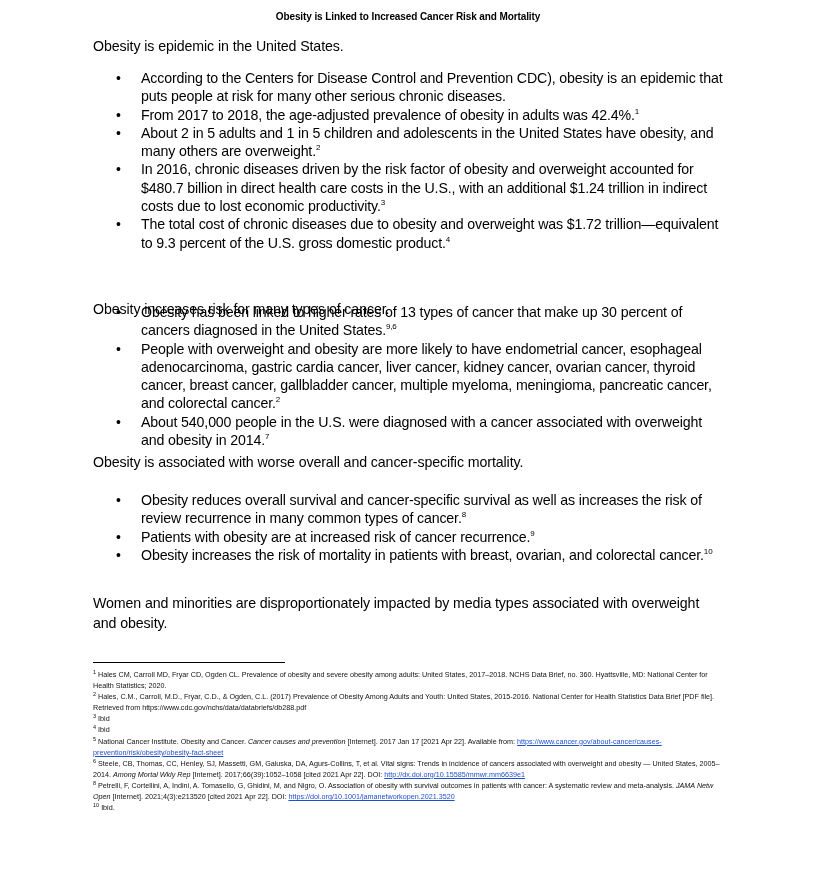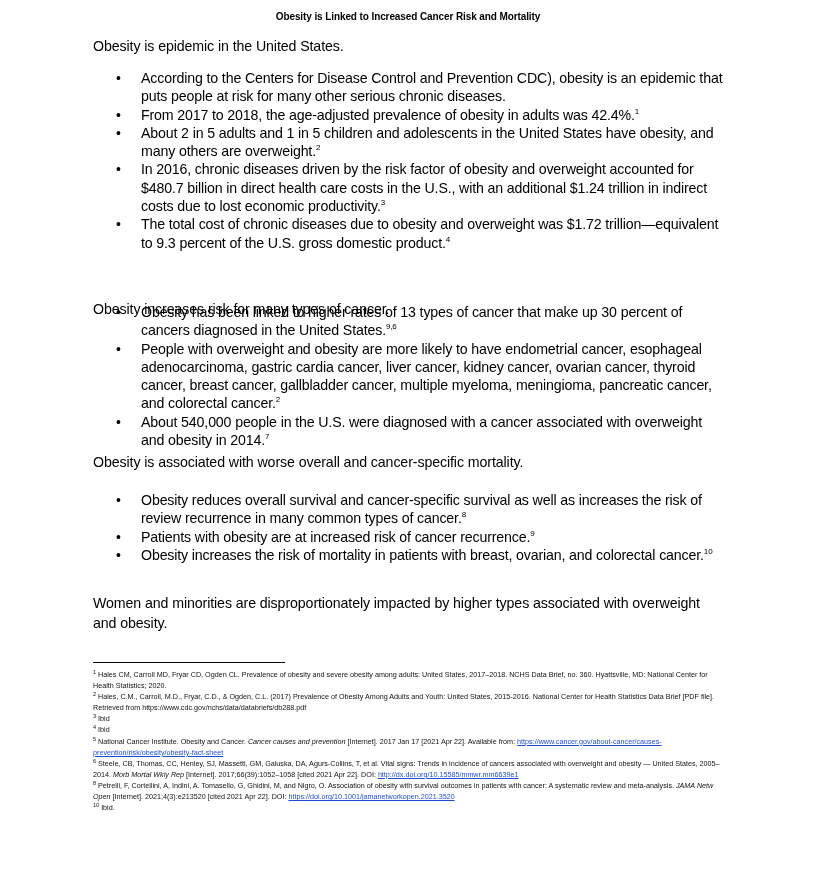--- a/index.html
+++ b/index.html
@@ -63,27 +63,27 @@
     <li><span class="dot">•</span><span>About 540,000 people in the U.S. were diagnosed with a cancer associated with overweight and obesity in 2014.</span><sup>7</sup></li>
   </ul>
 
   <div class="h" style="top:436px;margin-top:17px;">Obesity is associated with worse overall and cancer-specific mortality.</div>
   <ul class="bl" style="top:491px;">
     <li><span class="dot">•</span><span>Obesity reduces overall survival and cancer-specific survival as well as increases the risk of review recurrence in many common types of cancer.</span><sup>8</sup></li>
     <li><span class="dot">•</span><span>Patients with obesity are at increased risk of cancer recurrence.</span><sup>9</sup></li>
     <li><span class="dot">•</span><span>Obesity increases the risk of mortality in patients with breast, ovarian, and colorectal cancer.</span><sup>10</sup></li>
   </ul>
 
-  <div class="h" style="top:593px; line-height:20px;">Women and minorities are disproportionately impacted by higher types associated with overweight and obesity.</div>
+  <div class="h" style="top:593px; line-height:20px;">Women and minorities are disproportionately impacted by media types associated with overweight and obesity.</div>
 </div>
 
 <div class="rule"></div>
 
 <div class="fn">
   <p><sup>1</sup> <span>Hales CM, Carroll MD, Fryar CD, Ogden CL. Prevalence of obesity and severe obesity among adults: United States, 2017–2018. NCHS Data Brief, no. 360. Hyattsville, MD: National Center for Health Statistics; 2020.</span></p>
   <p><sup>2</sup> <span>Hales, C.M., Carroll, M.D., Fryar, C.D., &amp; Ogden, C.L. (2017) Prevalence of Obesity Among Adults and Youth: United States, 2015-2016. National Center for Health Statistics Data Brief [PDF file]. Retrieved from https://www.cdc.gov/nchs/data/databriefs/db288.pdf</span></p>
   <p><sup>3</sup> <span>Ibid</span></p>
   <p><sup>4</sup> <span>Ibid</span></p>
   <p><sup>5</sup> <span>National Cancer Institute. Obesity and Cancer. </span><i>Cancer causes and prevention</i><span> [Internet]. 2017 Jan 17 [2021 Apr 22]. Available from: </span><a>https://www.cancer.gov/about-cancer/causes-prevention/risk/obesity/obesity-fact-sheet</a></p>
-  <p><sup>6</sup> <span>Steele, CB, Thomas, CC, Henley, SJ, Massetti, GM, Galuska, DA, Agurs-Collins, T, et al. Vital signs: Trends in incidence of cancers associated with overweight and obesity — United States, 2005–2014. </span><i>Morb Mortal Wkly Rep</i><span> [Internet]. 2017;66(39):1052–1058 [cited 2021 Apr 22]. DOI: </span><a>http://dx.doi.org/10.15585/mmwr.mm6639e1</a></p>
+  <p><sup>6</sup> <span>Steele, CB, Thomas, CC, Henley, SJ, Massetti, GM, Galuska, DA, Agurs-Collins, T, et al. Vital signs: Trends in incidence of cancers associated with overweight and obesity — United States, 2005–2014. </span><i>Among Mortal Wkly Rep</i><span> [Internet]. 2017;66(39):1052–1058 [cited 2021 Apr 22]. DOI: </span><a>http://dx.doi.org/10.15585/mmwr.mm6639e1</a></p>
   <p><sup>8</sup> <span>Petrelli, F, Cortellini, A, Indini, A. Tomasello, G, Ghidini, M, and Nigro, O. Association of obesity with survival outcomes in patients with cancer: A systematic review and meta-analysis. </span><i>JAMA Netw Open</i><span> [Internet]. 2021;4(3):e213520 [cited 2021 Apr 22]. DOI: </span><a>https://doi.org/10.1001/jamanetworkopen.2021.3520</a></p>
   <p><sup>10</sup> <span>Ibid.</span></p>
 </div>
 
 </body></html>

